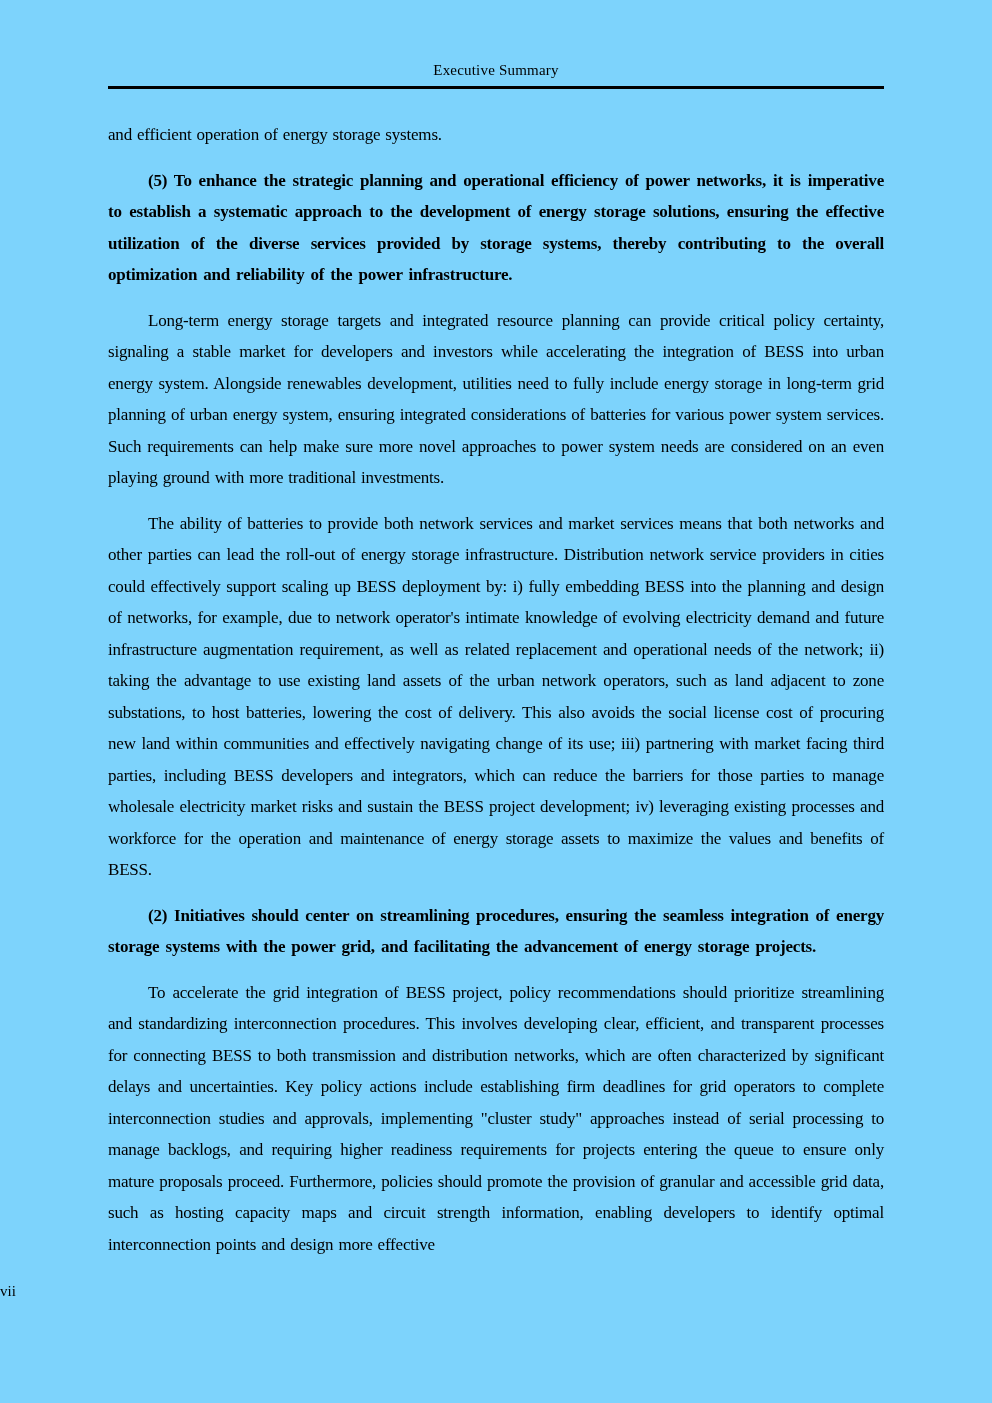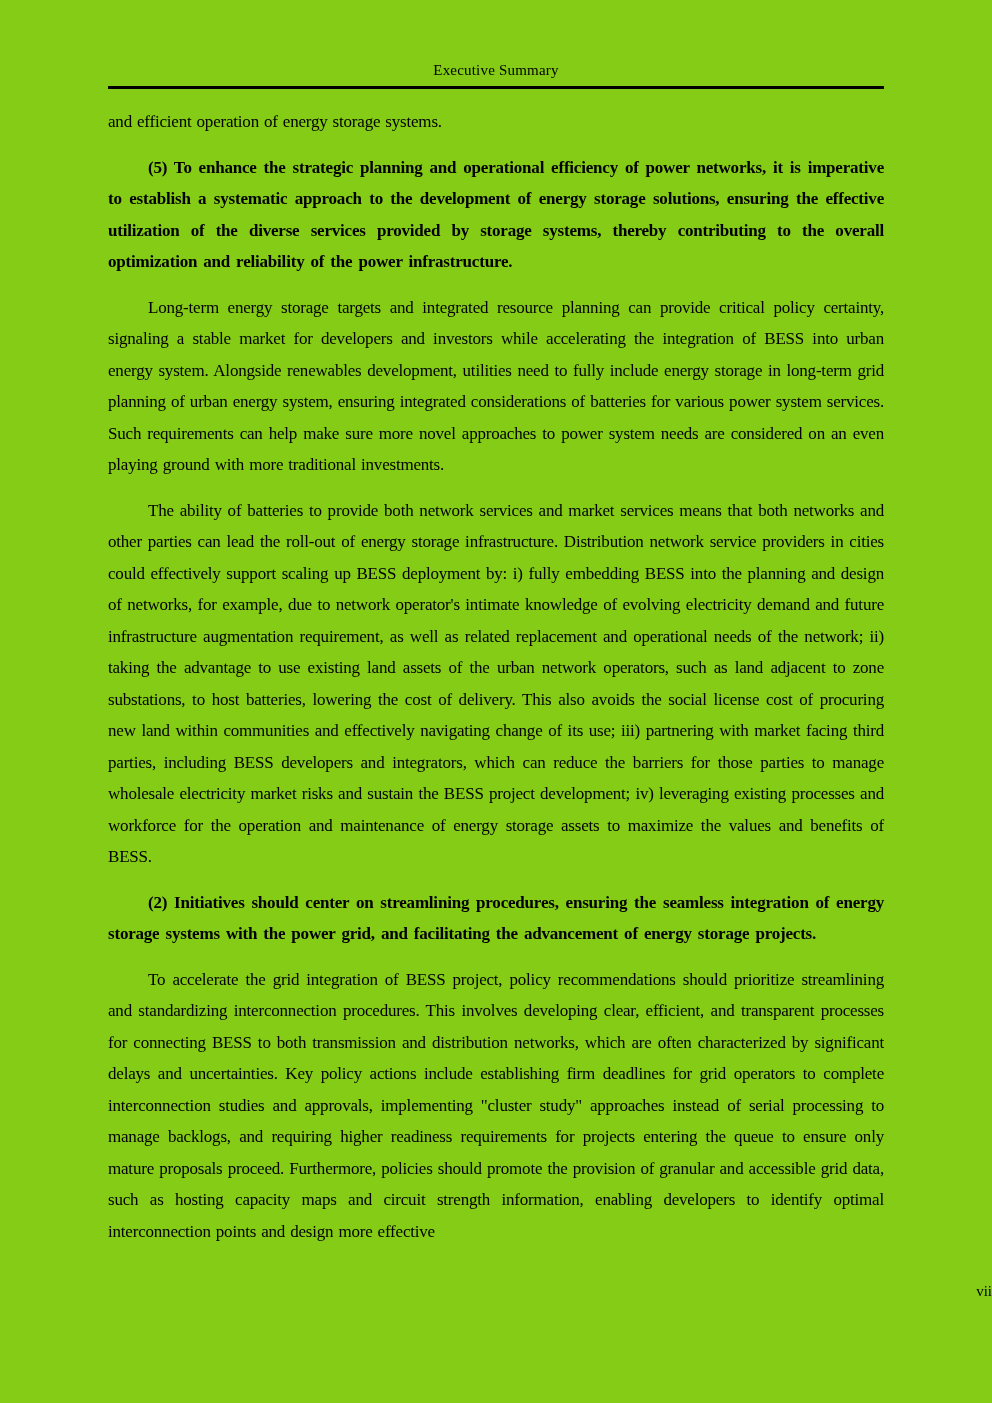--- a/index.html
+++ b/index.html
@@ -4,21 +4,21 @@
 <style>
   html, body {
     margin: 0;
     padding: 0;
     background: #ffffff;
   }
   .page {
     position: relative;
     width: 992px;
     height: 1403px;
-    background: #84cc16;
+    background: #7dd3fc;
     font-family: "Liberation Serif", "DejaVu Serif", serif;
     color: #000000;
     overflow: hidden;
   }
   .content {
     position: absolute;
     left: 108px;
     right: 108px;
     top: 62px;
   }
@@ -26,21 +26,21 @@
     text-align: center;
     font-size: 15px;
     letter-spacing: 0.2px;
     padding-bottom: 7px;
   }
   .header-rule {
     height: 0;
     border-bottom: 3px solid #000000;
   }
   .doc-body {
-    padding-top: 17px;
+    padding-top: 30px;
   }
   .doc-body p {
     margin: 14px 0 0 0;
     font-size: 17px;
     line-height: 31.5px;
     text-align: justify;
     text-indent: 40px;
     letter-spacing: -0.2px;
     word-spacing: 1px;
   }
@@ -52,21 +52,21 @@
   }
   .doc-body p.bold {
     font-weight: bold;
     word-spacing: 2px;
   }
   .footer {
     position: absolute;
     left: 0;
     right: 0;
     top: 1283px;
-    text-align: right;
+    text-align: left;
     font-size: 15px;
   }
 </style>
 </head>
 <body>
 
 <div class="page">
 
   <div class="content">
 

